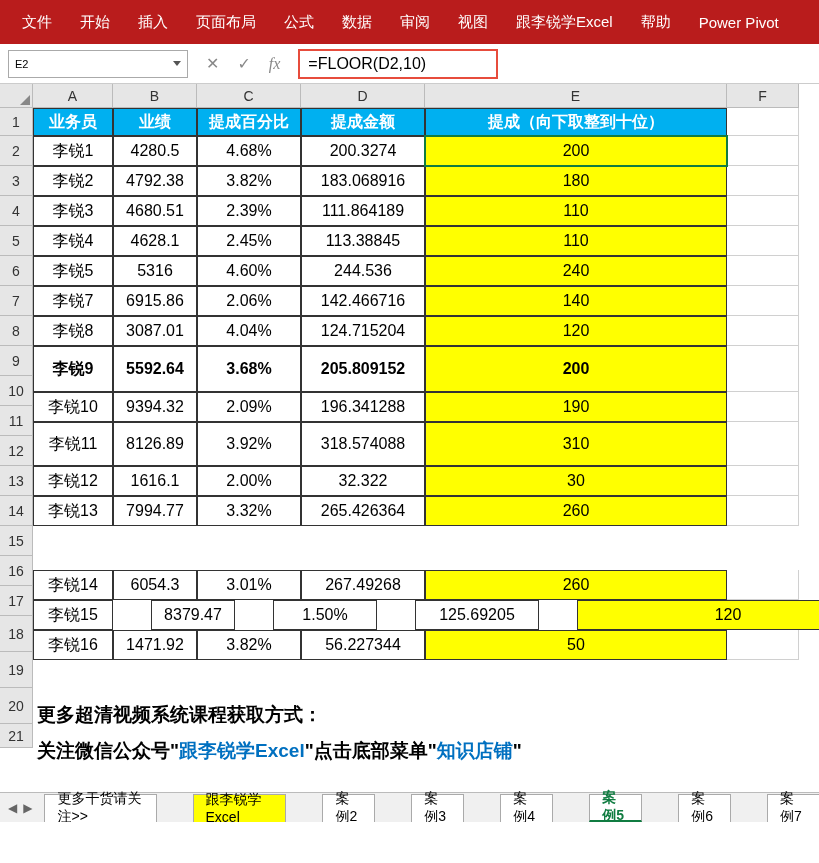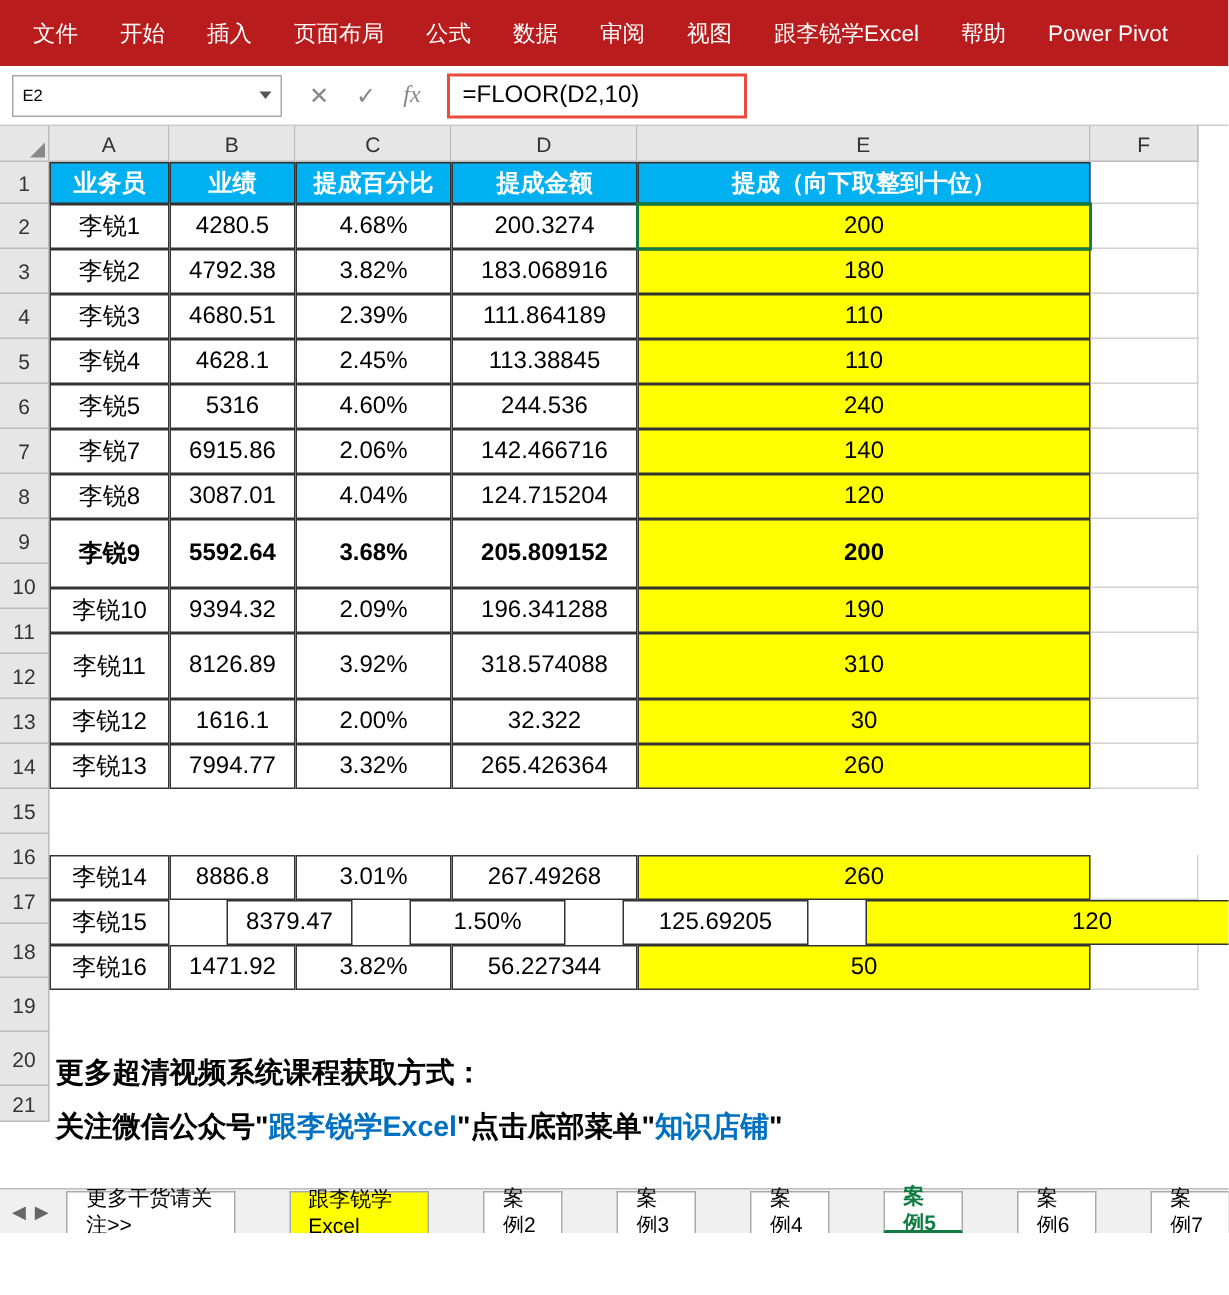--- a/index.html
+++ b/index.html
@@ -210,21 +210,21 @@
       <div class="srow" style="height: 30px;">
         <div class="cell dcell wA">李锐13</div>
         <div class="cell dcell wB">7994.77</div>
         <div class="cell dcell wC">3.32%</div>
         <div class="cell dcell wD">265.426364</div>
         <div class="cell ycell wE">260</div>
         <div class="cell  wF"></div>
       </div>
       <div class="srow" style="height: 30px; margin-top: 44px;">
         <div class="cell dcell wA">李锐14</div>
-        <div class="cell dcell wB">8886.8</div>
+        <div class="cell dcell wB">6054.3</div>
         <div class="cell dcell wC">3.01%</div>
         <div class="cell dcell wD">267.49268</div>
         <div class="cell ycell wE">260</div>
         <div class="cell  wF"></div>
       </div>
       <div class="srow" style="height: 30px; gap: 38px;">
         <div class="cell dcell wA">李锐15</div>
         <div class="cell dcell wB">8379.47</div>
         <div class="cell dcell wC">1.50%</div>
         <div class="cell dcell wD">125.69205</div>

